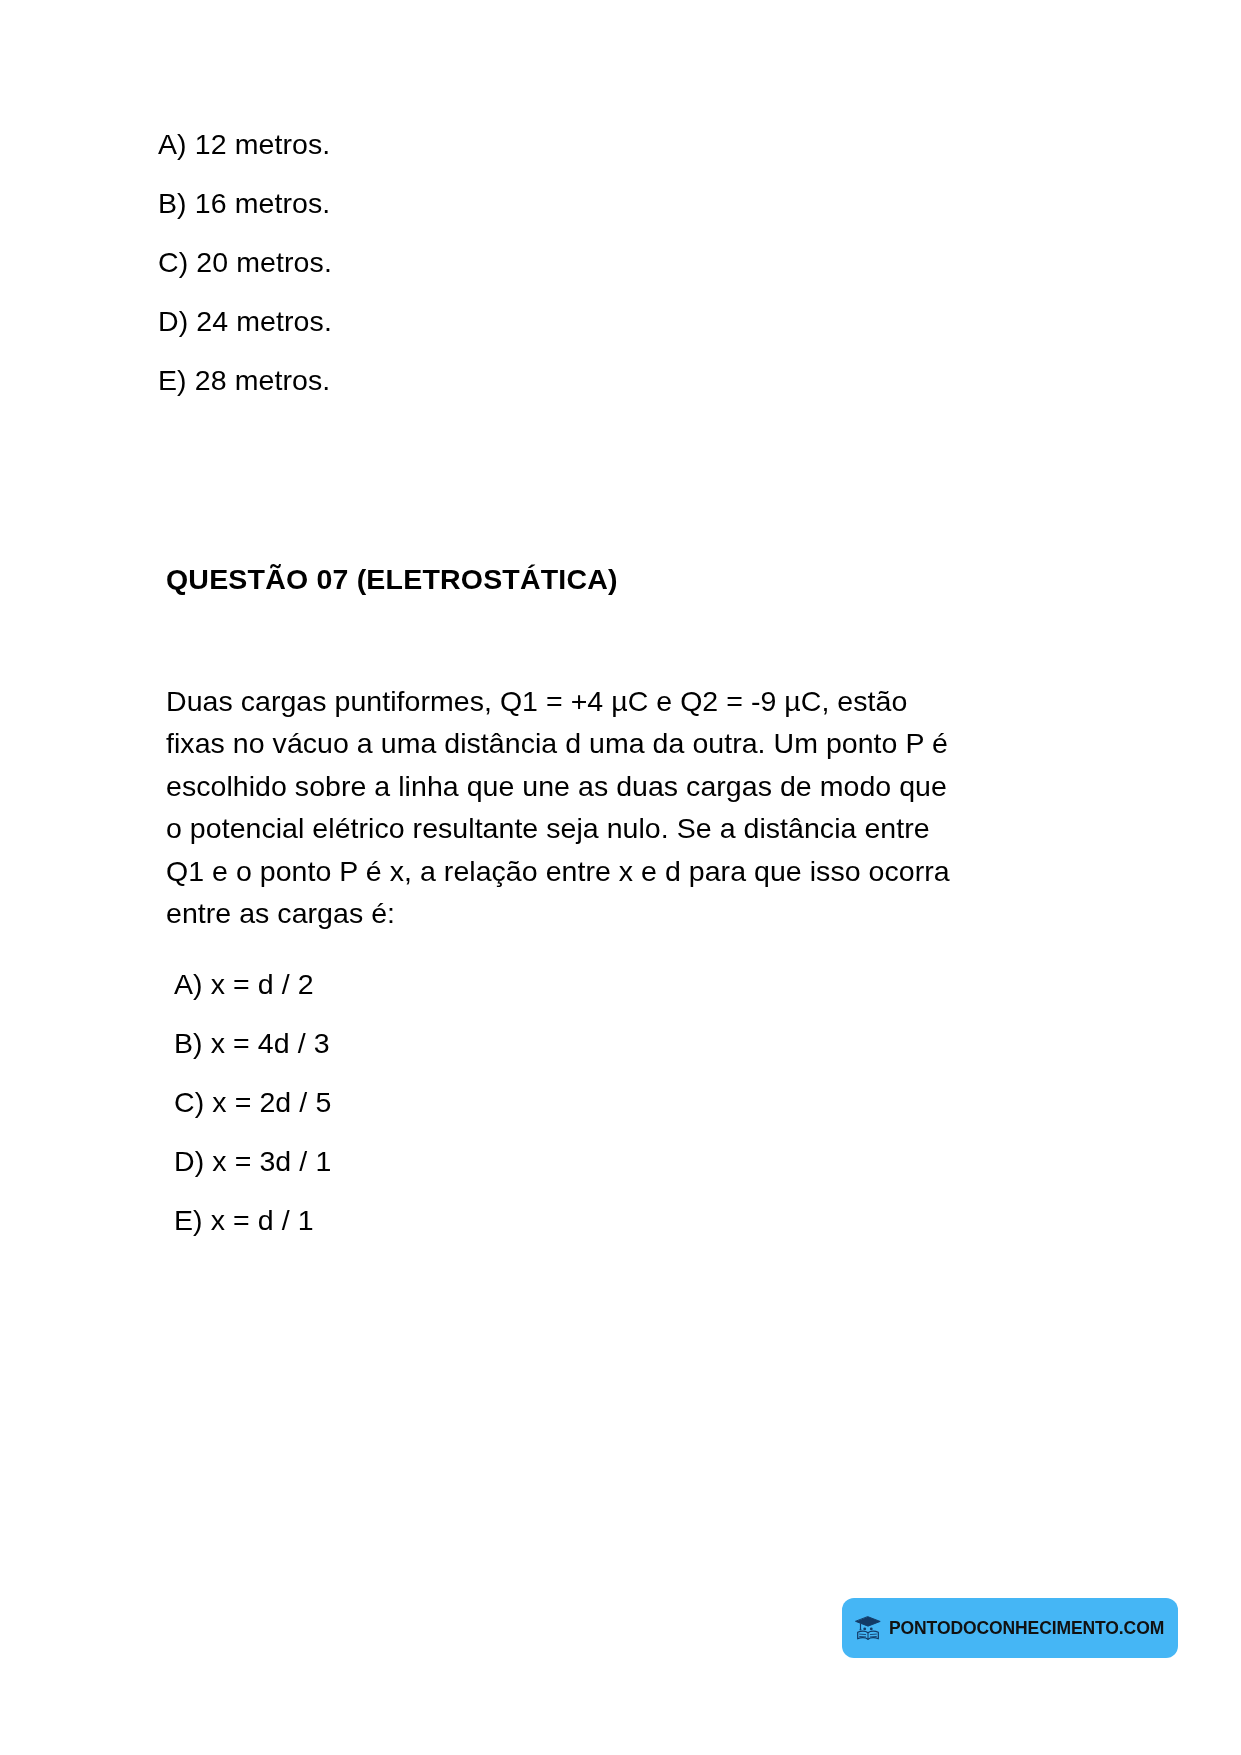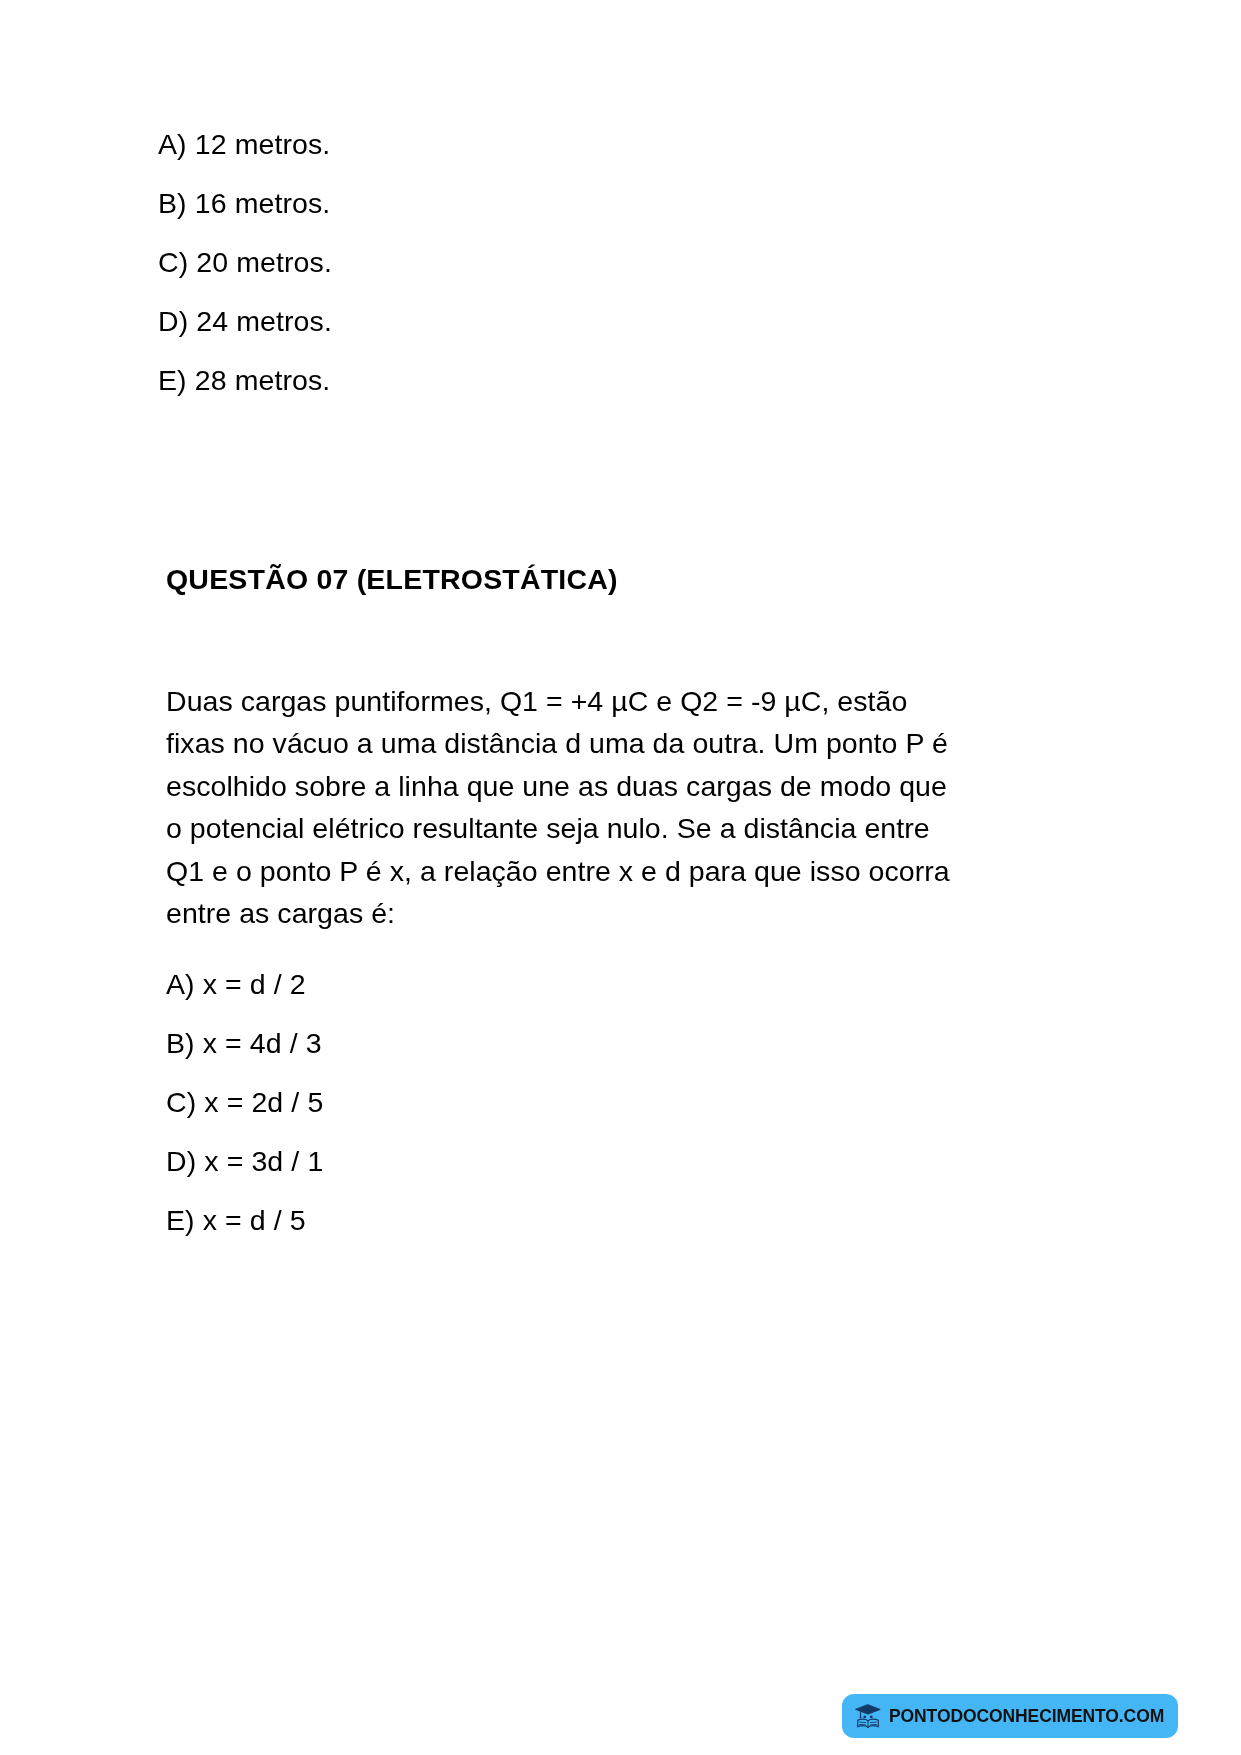--- a/index.html
+++ b/index.html
@@ -71,34 +71,34 @@
     width: 800px;
     font-size: 28.5px;
     line-height: 42.5px;
     text-align: left;
     letter-spacing: 0.05px;
   }
 
   
   .block-answers-07 {
     position: absolute;
-    left: 8px;
+    left: 16px;
     top: 970px;
     width: 600px;
   }
   .block-answers-07 .option-item {
     margin-bottom: 30.5px;
   }
 
   
   .footer-badge {
     position: absolute;
     left: 842px;
-    top: 1694px;
-    height: 44px;
+    top: 1598px;
+    height: 60px;
     display: flex;
     align-items: center;
     gap: 6px;
     padding: 0 14px 0 11px;
     background: #45b6f5;
     border-radius: 12px;
     box-sizing: border-box;
   }
   .badge-icon {
     width: 30px;
@@ -131,21 +131,21 @@
 
     <h2 class="question-heading">QUESTÃO 07 (ELETROSTÁTICA)</h2>
 
     <p class="question-statement">Duas cargas puntiformes, Q1 = +4 µC e Q2 = -9 µC, estão fixas no vácuo a uma distância d uma da outra. Um ponto P é escolhido sobre a linha que une as duas cargas de modo que o potencial elétrico resultante seja nulo. Se a distância entre Q1 e o ponto P é x, a relação entre x e d para que isso ocorra entre as cargas é:</p>
 
     <ul class="option-list block-answers-07">
       <li class="option-item">A) x = d / 2</li>
       <li class="option-item">B) x = 4d / 3</li>
       <li class="option-item">C) x = 2d / 5</li>
       <li class="option-item">D) x = 3d / 1</li>
-      <li class="option-item">E) x = d / 5</li>
+      <li class="option-item">E) x = d / 1</li>
     </ul>
 
   </div>
 
   <div class="footer-badge">
     <span class="badge-icon-wrap">
       <svg class="badge-icon" viewBox="0 0 64 64" fill="none" stroke="#123a66" stroke-width="3" stroke-linecap="round" stroke-linejoin="round" aria-hidden="true">
 
         <path d="M32 8 L58 18 L32 28 L6 18 Z" fill="#123a66" stroke="#123a66" stroke-width="2"></path>
         <path d="M16 23 L16 33" stroke="#123a66" stroke-width="2.5"></path>

